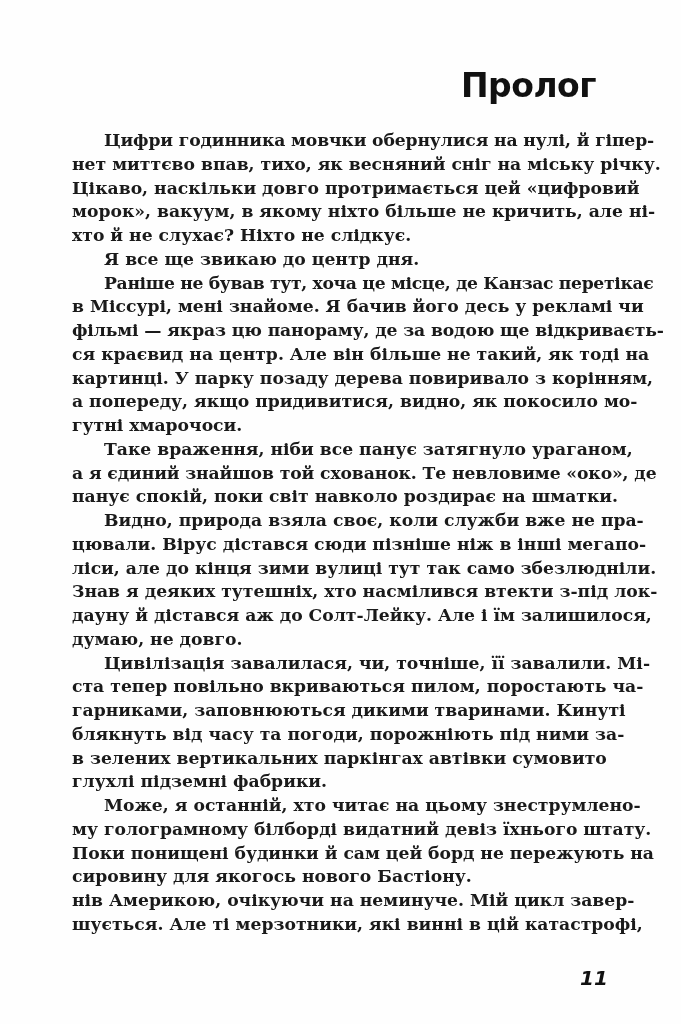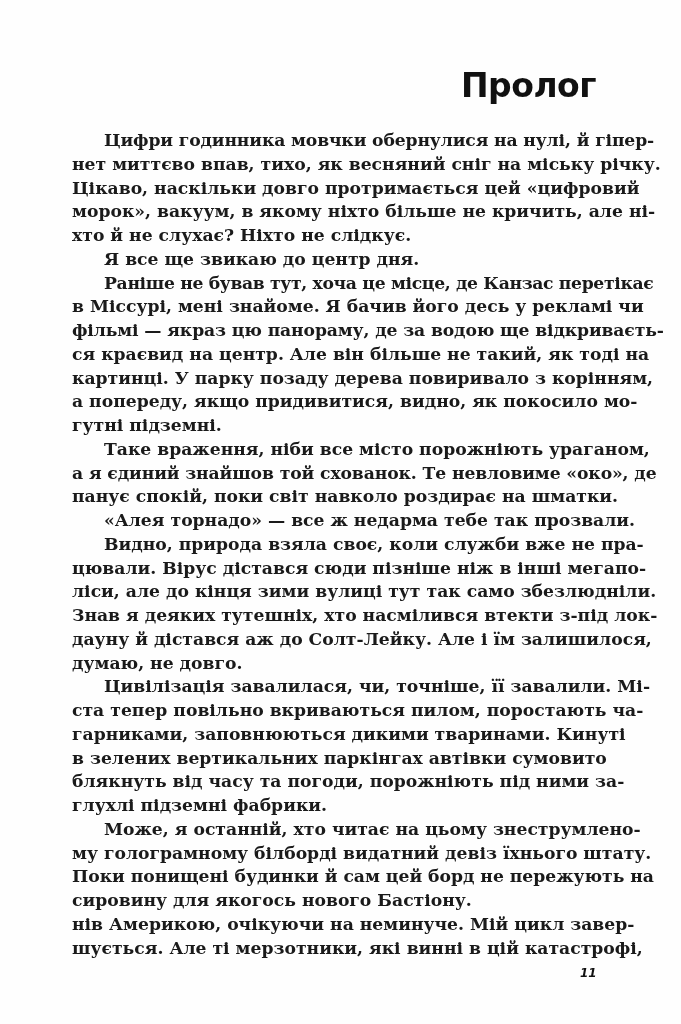--- a/index.html
+++ b/index.html
@@ -15,57 +15,56 @@
     position: absolute; left: 72px; top: 129px; width: 525px;
     font-family: "DejaVu Serif", serif; font-size: 17.2px;
     line-height: 23.75px; color: #1a1a1a;
   }
   .line { display: block; white-space: nowrap; height: 23.75px; font-weight: bold; }
   .line.j { text-align: justify; text-align-last: justify; }
   .line.ind { padding-left: 32px; }
   .pagenum {
     position: absolute; left: 580px; top: 966px;
     font-family: "DejaVu Sans", sans-serif; font-style: italic; font-weight: bold;
-    font-size: 12px; color: #111;
+    font-size: 20px; color: #111;
   }
 </style>
 </head>
 <body>
 
 <div class="page">
   <h1 class="title">Пролог</h1>
   <div class="body" id="body">
       <span class="line j ind" style="letter-spacing: -0.139706px;">Цифри годинника мовчки обернулися на нулі, й гіпер-</span>
       <span class="line j">нет миттєво впав, тихо, як весняний сніг на міську річку.</span>
       <span class="line j">Цікаво, наскільки довго протримається цей «цифровий</span>
       <span class="line j">морок», вакуум, в якому ніхто більше не кричить, але ні-</span>
       <span class="line">хто й не слухає? Ніхто не слідкує.</span>
       <span class="line ind">Я все ще звикаю до центр дня.</span>
       <span class="line j ind" style="letter-spacing: -0.342898px;">Раніше не бував тут, хоча це місце, де Канзас перетікає</span>
       <span class="line j">в Міссурі, мені знайоме. Я бачив його десь у рекламі чи</span>
       <span class="line j" style="letter-spacing: -0.127273px;">фільмі — якраз цю панораму, де за водою ще відкриваєть-</span>
       <span class="line j">ся краєвид на центр. Але він більше не такий, як тоді на</span>
       <span class="line j">картинці. У парку позаду дерева повиривало з корінням,</span>
       <span class="line j">а попереду, якщо придивитися, видно, як покосило мо-</span>
-      <span class="line">гутні підземні.</span>
-      <span class="line j ind">Таке враження, ніби все місто порожніють ураганом,</span>
+      <span class="line">гутні хмарочоси.</span>
+      <span class="line j ind">Таке враження, ніби все панує затягнуло ураганом,</span>
       <span class="line j" style="letter-spacing: -0.114773px;">а я єдиний знайшов той схованок. Те невловиме «око», де</span>
       <span class="line j">панує спокій, поки світ навколо роздирає на шматки.</span>
-      <span class="line ind">«Алея торнадо» — все ж недарма тебе так прозвали.</span>
       <span class="line j ind">Видно, природа взяла своє, коли служби вже не пра-</span>
       <span class="line j">цювали. Вірус дістався сюди пізніше ніж в інші мегапо-</span>
       <span class="line j">ліси, але до кінця зими вулиці тут так само збезлюдніли.</span>
       <span class="line j">Знав я деяких тутешніх, хто насмілився втекти з-під лок-</span>
       <span class="line j">дауну й дістався аж до Солт-Лейку. Але і їм залишилося,</span>
       <span class="line">думаю, не довго.</span>
       <span class="line j ind">Цивілізація завалилася, чи, точніше, її завалили. Мі-</span>
       <span class="line j">ста тепер повільно вкриваються пилом, поростають ча-</span>
       <span class="line j">гарниками, заповнюються дикими тваринами. Кинуті</span>
+      <span class="line j">блякнуть від часу та погоди, порожніють під ними за-</span>
       <span class="line j">в зелених вертикальних паркінгах автівки сумовито</span>
-      <span class="line j">блякнуть від часу та погоди, порожніють під ними за-</span>
       <span class="line">глухлі підземні фабрики.</span>
       <span class="line j ind">Може, я останній, хто читає на цьому знеструмлено-</span>
       <span class="line j">му голограмному білборді видатний девіз їхнього штату.</span>
       <span class="line j" style="letter-spacing: -0.0234375px;">Поки понищені будинки й сам цей борд не пережують на</span>
       <span class="line">сировину для якогось нового Бастіону.</span>
       <span class="line j">нів Америкою, очікуючи на неминуче. Мій цикл завер-</span>
       <span class="line j">шується. Але ті мерзотники, які винні в цій катастрофі,</span>
     </div>
   <div class="pagenum">11</div>
 </div>

